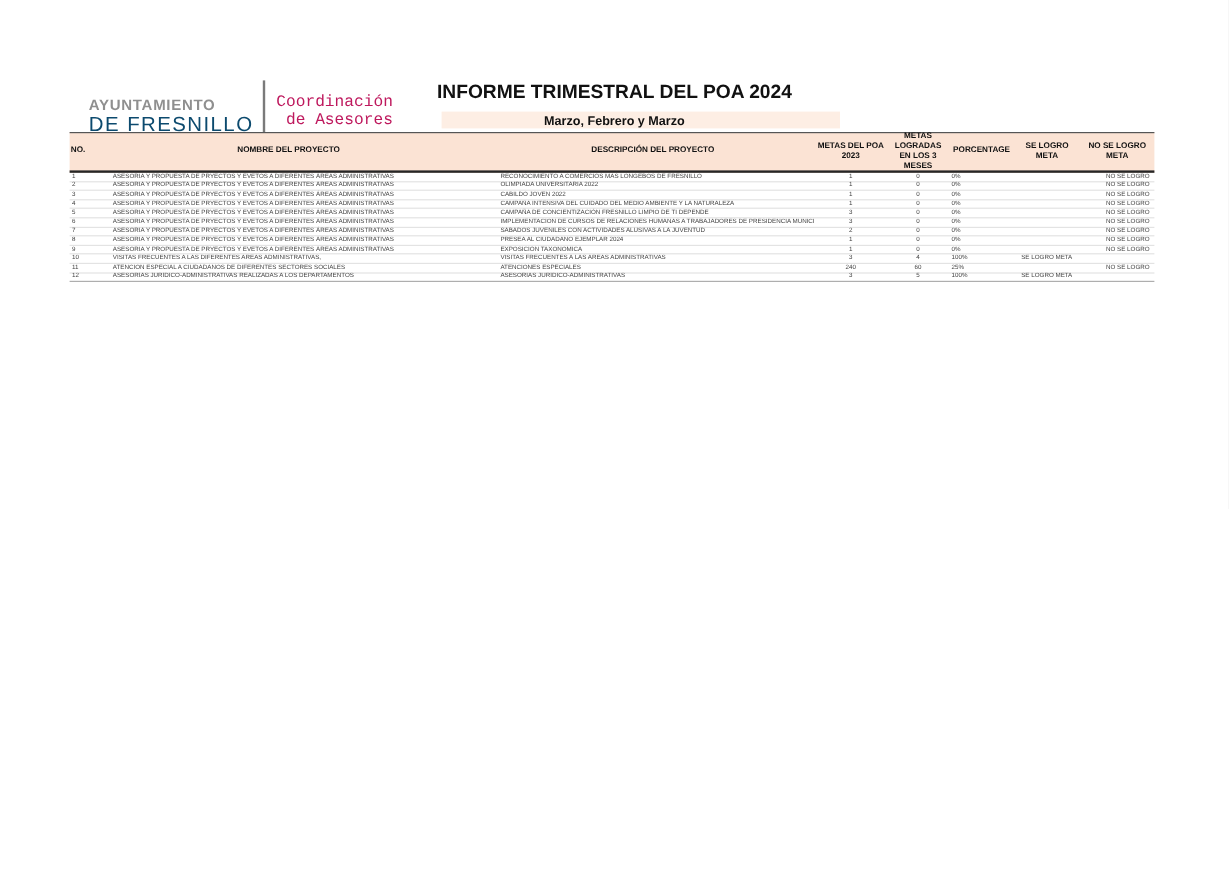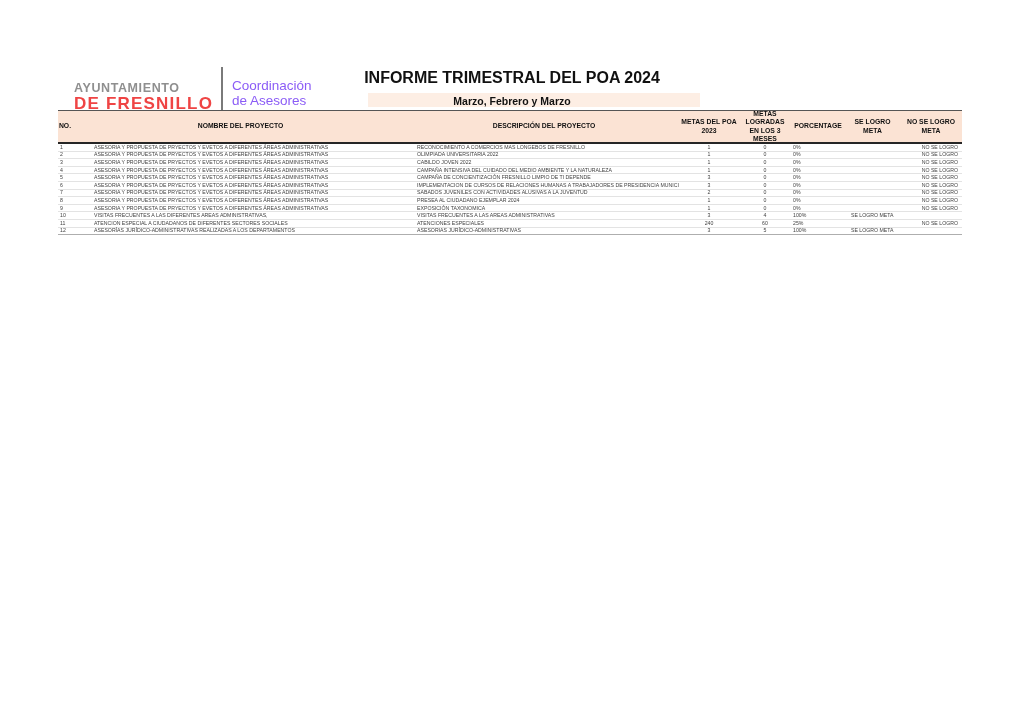--- a/index.html
+++ b/index.html
@@ -5,27 +5,27 @@
   * { margin:0; padding:0; box-sizing:border-box; }
   html,body { background:#e8e8e8; }
   .page {
     position:relative; width:1024px; height:724px; background:#ffffff;
     font-family:"Liberation Sans","DejaVu Sans",sans-serif; overflow:hidden;
   }
   
   .logo-block { position:absolute; left:74px; top:66px; display:flex; align-items:stretch; }
   .logo-left { display:flex; flex-direction:column; align-items:flex-start; padding-right:8px;margin-top:16px; }
   .logo-l1 { font-size:12.5px; font-weight:bold; letter-spacing:.6px; color:#8f8f8f; line-height:13px; }
-  .logo-l2 { font-size:17px; font-weight:bold; letter-spacing:1.2px; color:#ef4444; line-height:17px; }
+  .logo-l2 { font-size:17px; font-weight:normal; letter-spacing:1.2px; color:#0c4a6e; line-height:17px; }
   .logo-years { display:flex; align-items:center; gap:5px; margin-top:2px; width:100%; }
   .logo-years .rule { flex:1; height:1px; background:#bdbdbd; }
   .logo-years .yrs { font-size:6px; color:#9a9a9a; letter-spacing:1px; white-space:nowrap; }
   .logo-divider { width:2px; background:#7a7a7a; margin:1px 0; }
   .logo-right { padding-left:9px; display:flex; flex-direction:column; justify-content:center;
-    font-family:Liberation Sans, sans-serif; font-size:13.5px; color:#8b5cf6; line-height:15px; }
+    font-family:Liberation Mono, monospace; font-size:13.5px; color:#be185d; line-height:15px;align-items:flex-end; }
   
   .doc-title { position:absolute; left:0; top:69px; width:100%; text-align:center;
     font-size:16px; font-weight:bold; color:#111; }
   .subtitle-band { position:absolute; left:368px; top:93px; width:332px; height:14px; background:#fdeee4; }
   .doc-subtitle { position:absolute; left:0; top:95px; width:100%; text-align:center;
     font-size:10.5px; font-weight:bold; color:#111; }
   
   .table { position:absolute; left:58px; top:110px; width:904px; }
   .thead {
     display:flex; height:34px; background:#fbe3d4;

